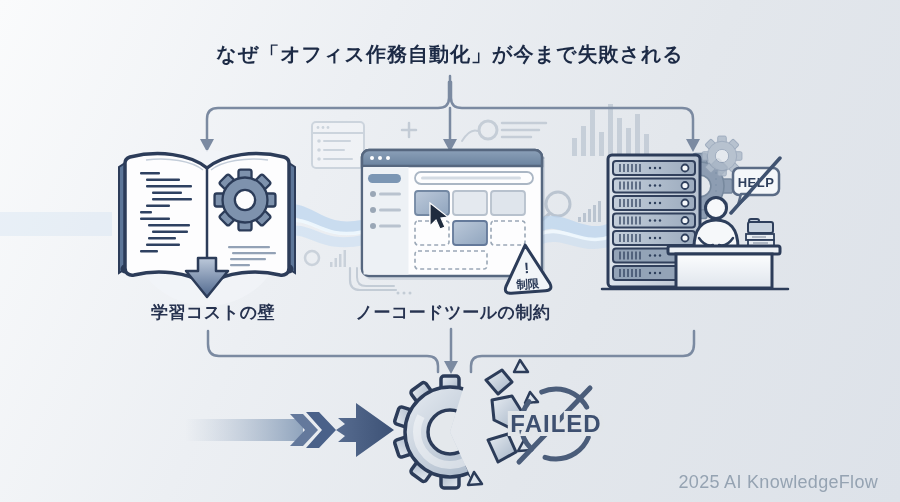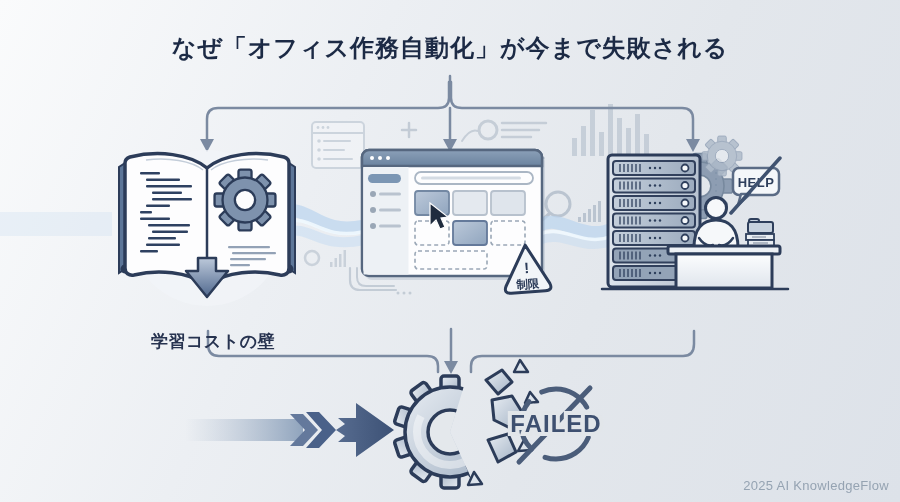--- a/index.html
+++ b/index.html
@@ -3,32 +3,32 @@
 <meta charset="utf-8">
 <style>
   html,body{margin:0;padding:0;}
   .canvas{
     position:relative; width:900px; height:502px; overflow:hidden;
     font-family:"Liberation Sans","DejaVu Sans",sans-serif;
     background:linear-gradient(115deg,#fafbfc 0%,#eceff3 35%,#e3e7ec 65%,#dde2e9 100%);
   }
   .abs{position:absolute;}
   .title{
-    top:32px; left:0; width:100%; text-align:center;
-    font-size:24px; font-weight:bold; color:#1c2a45; letter-spacing:1px;
+    top:41px; left:0; width:100%; text-align:center;
+    font-size:20px; font-weight:bold; color:#1c2a45; letter-spacing:1px;
   }
   .col-label{
     top:301px; transform:translateX(-50%); white-space:nowrap;
-    font-size:17px; font-weight:bold; color:#273350; letter-spacing:0.5px;margin-top:29px;
+    font-size:17px; font-weight:bold; color:#273350; letter-spacing:0.5px;
   }
   .label-1{left:213px;}
   .label-2{left:453px;}
   .label-3{left:695px;}
   .credit{
-    right:11px; bottom:9px; font-size:13px; color:#95a3b2; letter-spacing:0.3px;
+    right:22px; bottom:9px; font-size:18px; color:#95a3b2; letter-spacing:0.3px;
   }
   svg text{font-family:"Liberation Sans","DejaVu Sans",sans-serif;}
 </style>
 </head>
 <body>
 
 <div class="canvas">
 
   <svg class="abs" style="left:0;top:0" width="900" height="502" viewBox="0 0 900 502">
     <defs>
@@ -397,15 +397,16 @@
 
     <g>
       <circle cx="556" cy="424" r="35" fill="none" stroke="#4b5d7a" stroke-width="5" stroke-dasharray="52 16" stroke-dashoffset="-14" stroke-linecap="round"></circle>
       <line x1="590" y1="388" x2="519" y2="462" stroke="#4b5d7a" stroke-width="5" stroke-linecap="round"></line>
       <text x="556" y="432" text-anchor="middle" font-size="24" font-weight="bold" fill="#3e5070" letter-spacing="1" stroke="#e2e6ea" stroke-width="8" paint-order="stroke">FAILED</text>
     </g>
   </svg>
 
   <div class="abs title">なぜ「オフィス作務自動化」が今まで失敗される</div>
   <div class="abs col-label label-1">学習コストの壁</div>
+  <div class="abs col-label label-2">ノーコードツールの制約</div>
   <div class="abs credit">2025 AI KnowledgeFlow</div>
 
 </div>
 
 </body></html>

